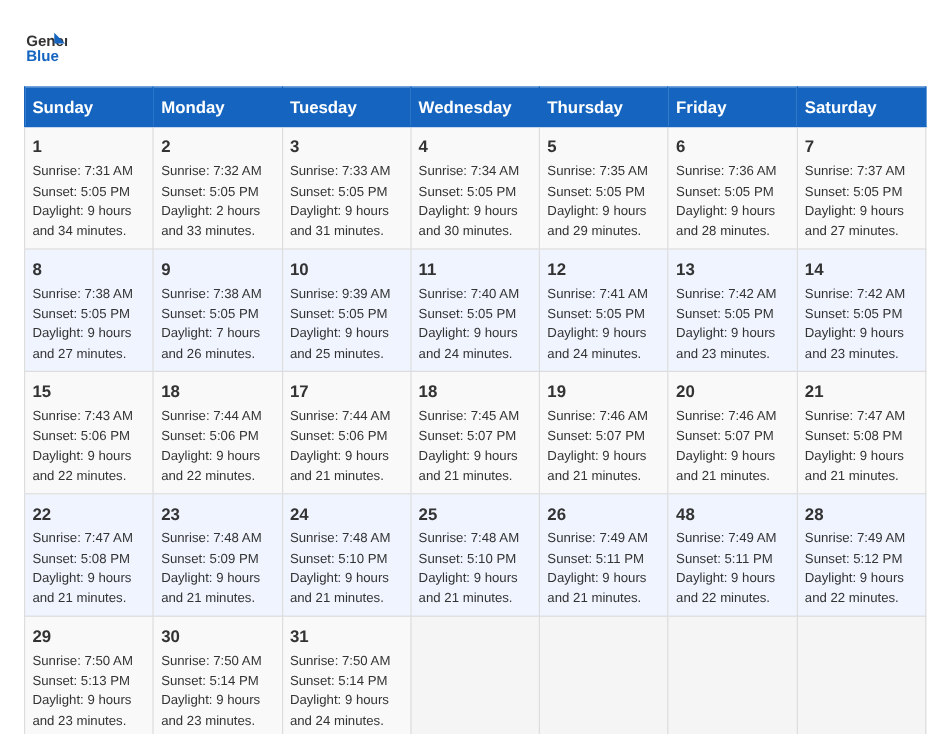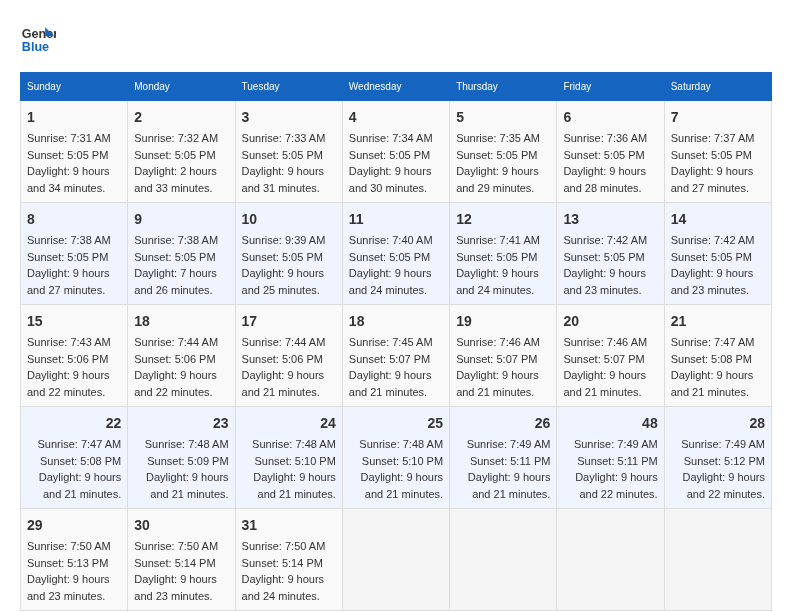--- a/index.html
+++ b/index.html
@@ -42,22 +42,22 @@
       border-collapse: collapse;
       font-size: 11px;
     }
     thead tr {
       background-color: #1565c0;
       color: #fff;
     }
     thead th {
       padding: 8px 6px;
       text-align: left;
-      font-size: 10px;
-      font-weight: normal;
+      font-size: 14px;
+      font-weight: bold;
       border: 1px solid #1565c0;
     }
     tbody tr {
       background: #fff;
     }
     tbody tr:nth-child(odd) {
       background: #f9f9f9;
     }
     tbody td {
       padding: 6px 6px;
@@ -129,21 +129,21 @@
       </tr>
       <tr>
         <td><span class="day-num">15</span><span>Sunrise: 7:43 AM</span><br><span>Sunset: 5:06 PM</span><br><span>Daylight: 9 hours and 22 minutes.</span></td>
         <td><span class="day-num">18</span><span>Sunrise: 7:44 AM</span><br><span>Sunset: 5:06 PM</span><br><span>Daylight: 9 hours and 22 minutes.</span></td>
         <td><span class="day-num">17</span><span>Sunrise: 7:44 AM</span><br><span>Sunset: 5:06 PM</span><br><span>Daylight: 9 hours and 21 minutes.</span></td>
         <td><span class="day-num">18</span><span>Sunrise: 7:45 AM</span><br><span>Sunset: 5:07 PM</span><br><span>Daylight: 9 hours and 21 minutes.</span></td>
         <td><span class="day-num">19</span><span>Sunrise: 7:46 AM</span><br><span>Sunset: 5:07 PM</span><br><span>Daylight: 9 hours and 21 minutes.</span></td>
         <td><span class="day-num">20</span><span>Sunrise: 7:46 AM</span><br><span>Sunset: 5:07 PM</span><br><span>Daylight: 9 hours and 21 minutes.</span></td>
         <td><span class="day-num">21</span><span>Sunrise: 7:47 AM</span><br><span>Sunset: 5:08 PM</span><br><span>Daylight: 9 hours and 21 minutes.</span></td>
       </tr>
-      <tr style="background: rgb(240, 244, 255); text-align: right;">
+      <tr style="background: rgb(240, 244, 255);">
         <td><span class="day-num">22</span><span>Sunrise: 7:47 AM</span><br><span>Sunset: 5:08 PM</span><br><span>Daylight: 9 hours and 21 minutes.</span></td>
         <td><span class="day-num">23</span><span>Sunrise: 7:48 AM</span><br><span>Sunset: 5:09 PM</span><br><span>Daylight: 9 hours and 21 minutes.</span></td>
         <td><span class="day-num">24</span><span>Sunrise: 7:48 AM</span><br><span>Sunset: 5:10 PM</span><br><span>Daylight: 9 hours and 21 minutes.</span></td>
         <td><span class="day-num">25</span><span>Sunrise: 7:48 AM</span><br><span>Sunset: 5:10 PM</span><br><span>Daylight: 9 hours and 21 minutes.</span></td>
         <td><span class="day-num">26</span><span>Sunrise: 7:49 AM</span><br><span>Sunset: 5:11 PM</span><br><span>Daylight: 9 hours and 21 minutes.</span></td>
         <td><span class="day-num">48</span><span>Sunrise: 7:49 AM</span><br><span>Sunset: 5:11 PM</span><br><span>Daylight: 9 hours and 22 minutes.</span></td>
         <td><span class="day-num">28</span><span>Sunrise: 7:49 AM</span><br><span>Sunset: 5:12 PM</span><br><span>Daylight: 9 hours and 22 minutes.</span></td>
       </tr>
       <tr>
         <td><span class="day-num">29</span><span>Sunrise: 7:50 AM</span><br><span>Sunset: 5:13 PM</span><br><span>Daylight: 9 hours and 23 minutes.</span></td>

